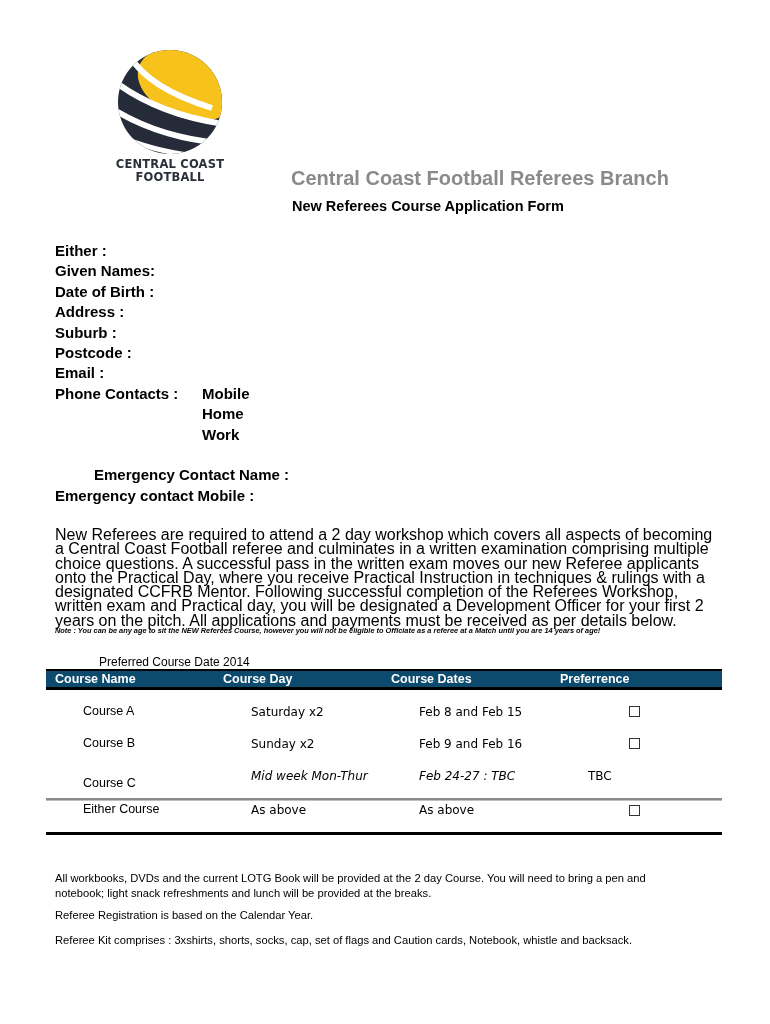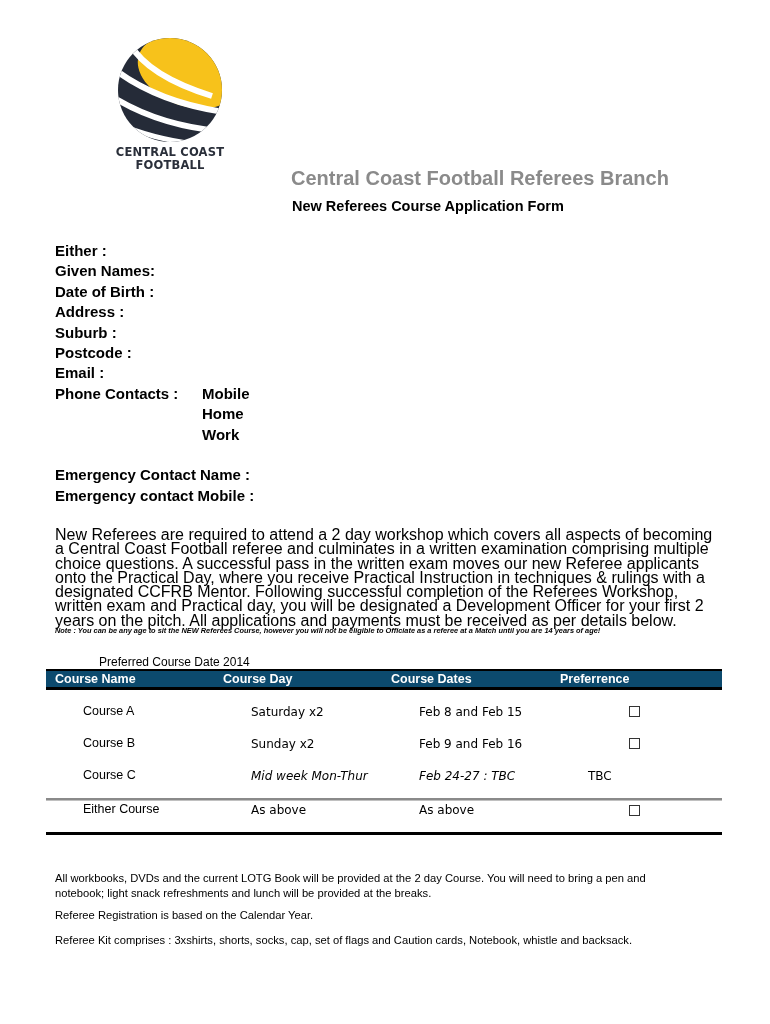--- a/index.html
+++ b/index.html
@@ -1,41 +1,41 @@
 <!DOCTYPE html>
 <html><head>
   <meta charset="utf-8">
   <style>
     html, body { margin: 0; padding: 0; background: #ffffff; }
     body {
       width: 770px; height: 1024px; position: relative; overflow: hidden;
       font-family: "Liberation Sans", sans-serif; color: #000;
     }
-    .logo { position: absolute; left: 100px; top: 36px; width: 140px; height: 145px; }
+    .logo { position: absolute; left: 100px; top: 48px; width: 140px; height: 145px; }
     .logo svg { display: block; }
     .logo-text {
       position: absolute; left: 0; top: 110px; width: 140px; text-align: center;
       font-family: "DejaVu Sans", sans-serif; font-weight: bold; color: #2a2f3a;
       font-size: 11.5px; line-height: 13px; letter-spacing: 0.2px;
     }
     .title {
       position: absolute; left: 291px; top: 167px;
       font-size: 20px; font-weight: bold; color: #8a8a8a;
     }
     .subtitle {
       position: absolute; left: 292px; top: 198px;
       font-size: 14.5px; font-weight: bold; color: #000;
     }
     .fields { position: absolute; left: 55px; top: 241px; }
     .field {
       font-size: 15px; font-weight: bold; height: 20.4px; line-height: 20.4px; white-space: nowrap;
       position: relative;
     }
     .field .sub { position: absolute; left: 147px; top: 0; }
-    .field.gap { margin-top: 20.4px; }
+    .field.gap { margin-top: 20.4px; margin-left: 39px; }
     .desc {
       position: absolute; left: 55px; top: 528px; width: 668px;
       font-size: 16px; font-weight: normal; line-height: 14.3px;
     }
     .note {
       position: absolute; left: 55px; top: 626px; width: 680px;
       font-size: 7.4px; font-weight: bold; font-style: italic; white-space: nowrap;
     }
     .pref-label {
       position: absolute; left: 55px; top: 655px; font-size: 12px; margin-left: 44px;
@@ -136,21 +136,21 @@
   <div class="row" style="height:32px">
     <span class="c1" style="top:14px">Course B</span>
     <span class="c2" style="top:15px">Sunday x2</span>
     <span class="c3" style="top:15px">Feb 9 and Feb 16</span>
     <span class="c4" style="top:16px">
         <span class="chk"></span>
       </span>
   </div>
 
   <div class="row" style="height:32px">
-    <span class="c1" style="top:14px">Course C</span>
+    <span class="c1" style="top:22px">Course C</span>
     <span class="c2 it" style="top:15px">Mid week Mon-Thur</span>
     <span class="c3 it" style="top:15px">Feb 24-27 :  TBC</span>
     <span class="c4" style="top:15px;left:514px">TBC</span>
   </div>
 
   <div class="div-rule" style="margin-top:12px"></div>
 
   <div class="row" style="height:31px">
     <span class="c1" style="top:1px">Either Course</span>
     <span class="c2" style="top:2px">As above</span>

